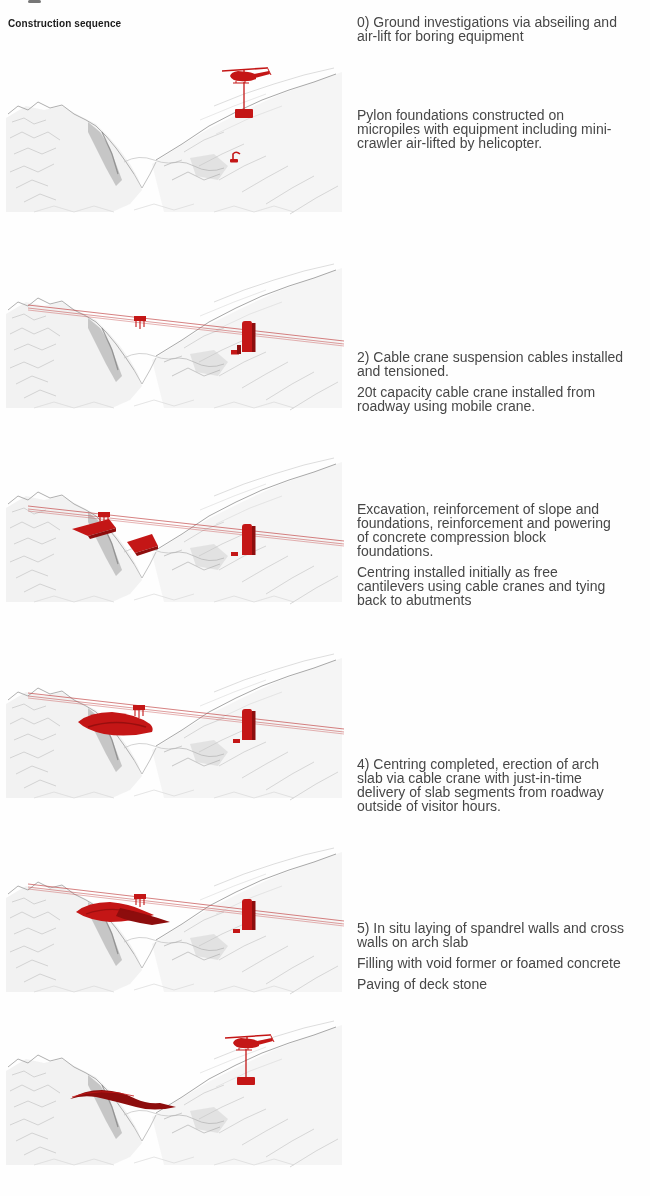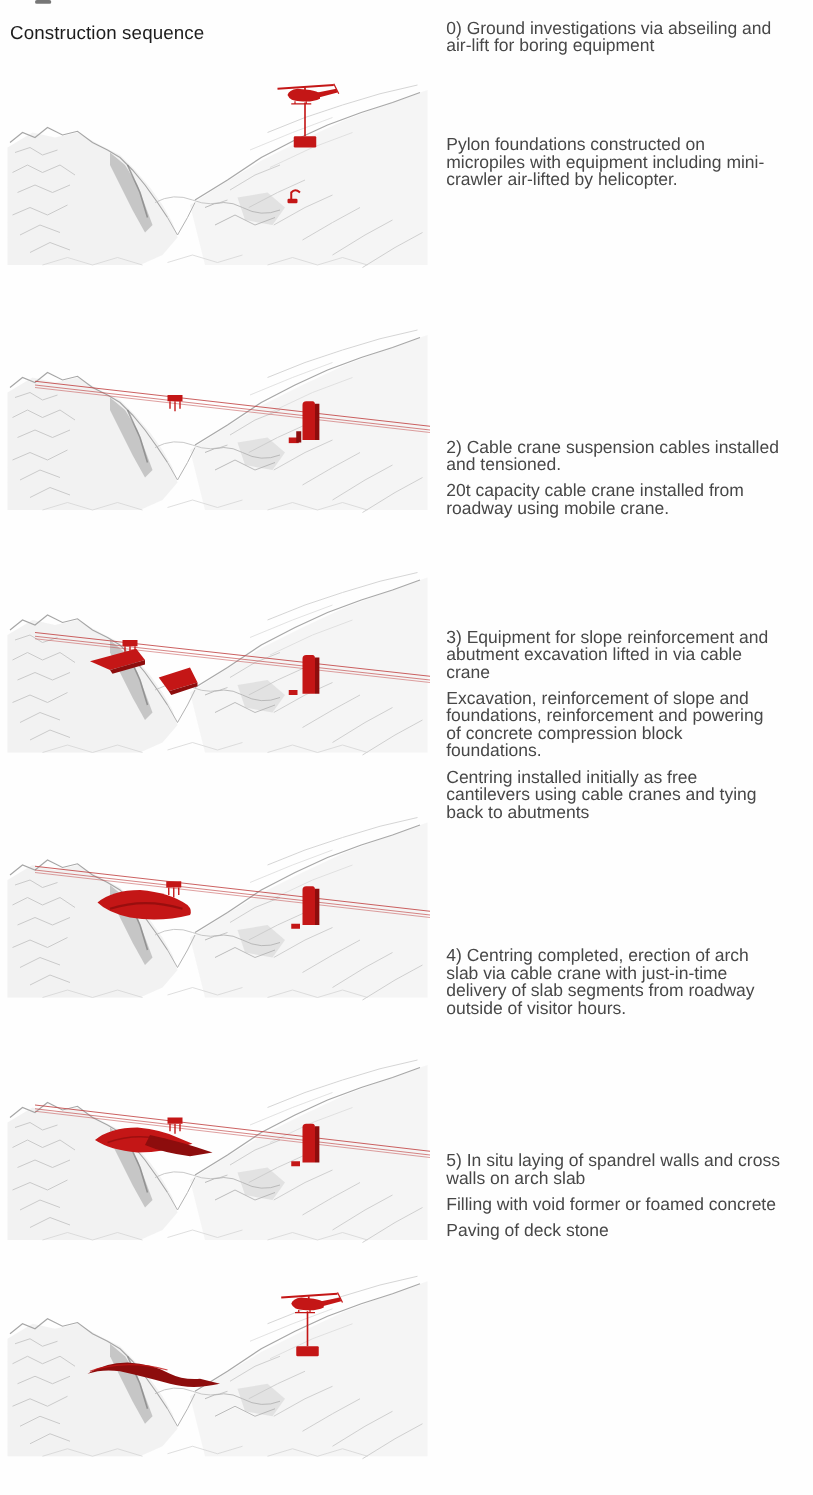--- a/index.html
+++ b/index.html
@@ -10,21 +10,21 @@
     font-family:"Liberation Sans", sans-serif;
     color:#454545;
     overflow:hidden;
   }
   .scan-artifact{
     position:absolute;left:28px;top:0;width:13px;height:3px;
     background:#4a4a4a;border-radius:2px;opacity:.75;
   }
   .title{
     position:absolute;left:8px;top:18px;margin:0;
-    font-size:15px;font-weight:normal;color:#1c1c1c;letter-spacing:.1px;
+    font-size:10px;font-weight:bold;color:#1c1c1c;letter-spacing:.1px;
   }
   .step-text{
     position:absolute;left:357px;width:268px;
     font-size:14px;line-height:14px;color:#474747;
   }
   .step-text p{margin:0 0 7px 0;}
   .panel{position:absolute;left:4px;width:340px;height:160px;margin:0;}
   .panel svg{display:block;width:340px;height:160px;}
   
   .red{fill:#c41616;}
@@ -148,21 +148,20 @@
         <path class="red-dark" d="M131,101 L154,94 L154,97 L133,104 Z"></path>
       </g>
       <g transform="translate(238,72)">
           <use href="#pylon"></use>
         </g>
       <rect class="red" x="227" y="100" width="7" height="4"></rect>
     </svg>
   </figure>
 
   <section class="step-text" style="top:502px">
-    <p>3) Equipment for slope reinforcement and abutment excavation lifted in via cable crane</p>
     <p>Excavation, reinforcement of slope and foundations, reinforcement and powering of concrete compression block foundations.</p>
     <p>Centring installed initially as free cantilevers using cable cranes and tying back to abutments</p>
   </section>
 
   <figure class="panel" style="top:648px">
     <svg viewBox="0 0 340 160">
       <use href="#terrain"></use>
       <g>
         <path class="cable" d="M24,45 L340,81" opacity=".85"></path>
         <path class="cable" d="M24,48 L340,84" opacity=".65"></path>

